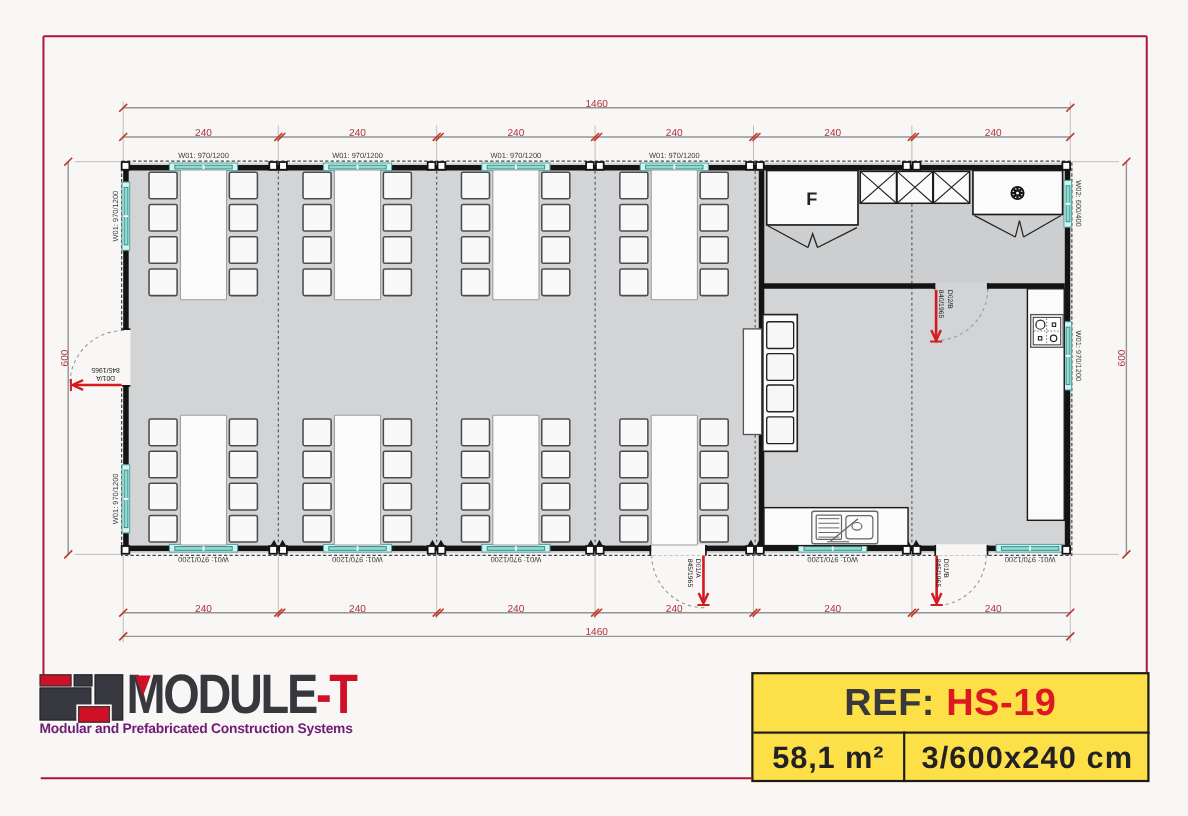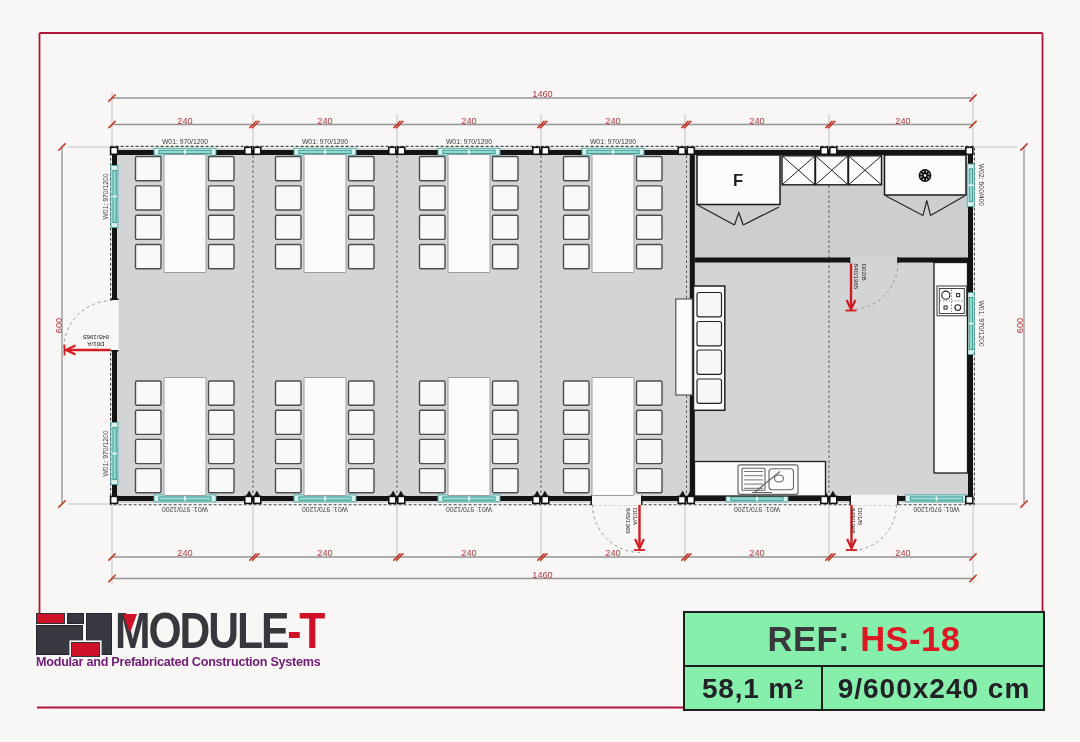--- a/index.html
+++ b/index.html
@@ -539,22 +539,22 @@
 
 <div class="abs" style="left:70.5px;top:53.5px;width:27px;height:13px;background:#ce1126;border:1.6px solid #33333a;box-shadow:0 0 0 1.6px #f8f7f5"></div>
 
 <div class="abs" style="left:114.5px;top:18px;width:330px;height:46px;font-size:50.5px;line-height:50px;font-weight:bold;color:#37373d;letter-spacing:-2.5px;transform:scaleX(0.845);transform-origin:left top;white-space:nowrap">MODULE<span style="color:#ce1126">-T</span></div>
 
 <div class="abs" style="left:123px;top:26px;width:0;height:0;border-left:7px solid transparent;border-right:7px solid transparent;border-top:19.5px solid #ce1126"></div>
 
 <div class="abs" style="left:36px;top:67px;font-size:12.6px;font-weight:bold;color:#701a75;letter-spacing:-0.25px;white-space:nowrap">Modular and Prefabricated Construction Systems</div>
 </div>
 
-<div class="abs" style="left:683px;top:611px;width:358px;height:96px;background:#86efac;border:2.2px solid #1c1c1e">
+<div class="abs" style="left:683px;top:611px;width:358px;height:96px;background:#fde047;border:2.2px solid #1c1c1e">
 
 <div class="abs" style="left:0;top:0;width:100%;height:52px;display:flex;align-items:center;justify-content:center;font-size:34.5px;font-weight:bold;letter-spacing:0.5px;color:#38383d">
       <span>REF:&nbsp;</span>
-      <span style="color:#dc1822">HS-18</span>
+      <span style="color:#dc1822">HS-19</span>
     </div>
 
 <div class="abs" style="left:0;top:52px;width:136px;height:44px;border-top:2.2px solid #1c1c1e;display:flex;align-items:center;justify-content:center;font-size:28px;font-weight:bold;letter-spacing:0.8px;color:#222226">58,1 m²</div>
 
-<div class="abs" style="left:136px;top:52px;width:222px;height:44px;border-top:2.2px solid #1c1c1e;border-left:2.2px solid #1c1c1e;display:flex;align-items:center;justify-content:center;font-size:28px;font-weight:bold;letter-spacing:1px;color:#222226">9/600x240 cm</div>
+<div class="abs" style="left:136px;top:52px;width:222px;height:44px;border-top:2.2px solid #1c1c1e;border-left:2.2px solid #1c1c1e;display:flex;align-items:center;justify-content:center;font-size:28px;font-weight:bold;letter-spacing:1px;color:#222226">3/600x240 cm</div>
 </div>
 </body></html>

